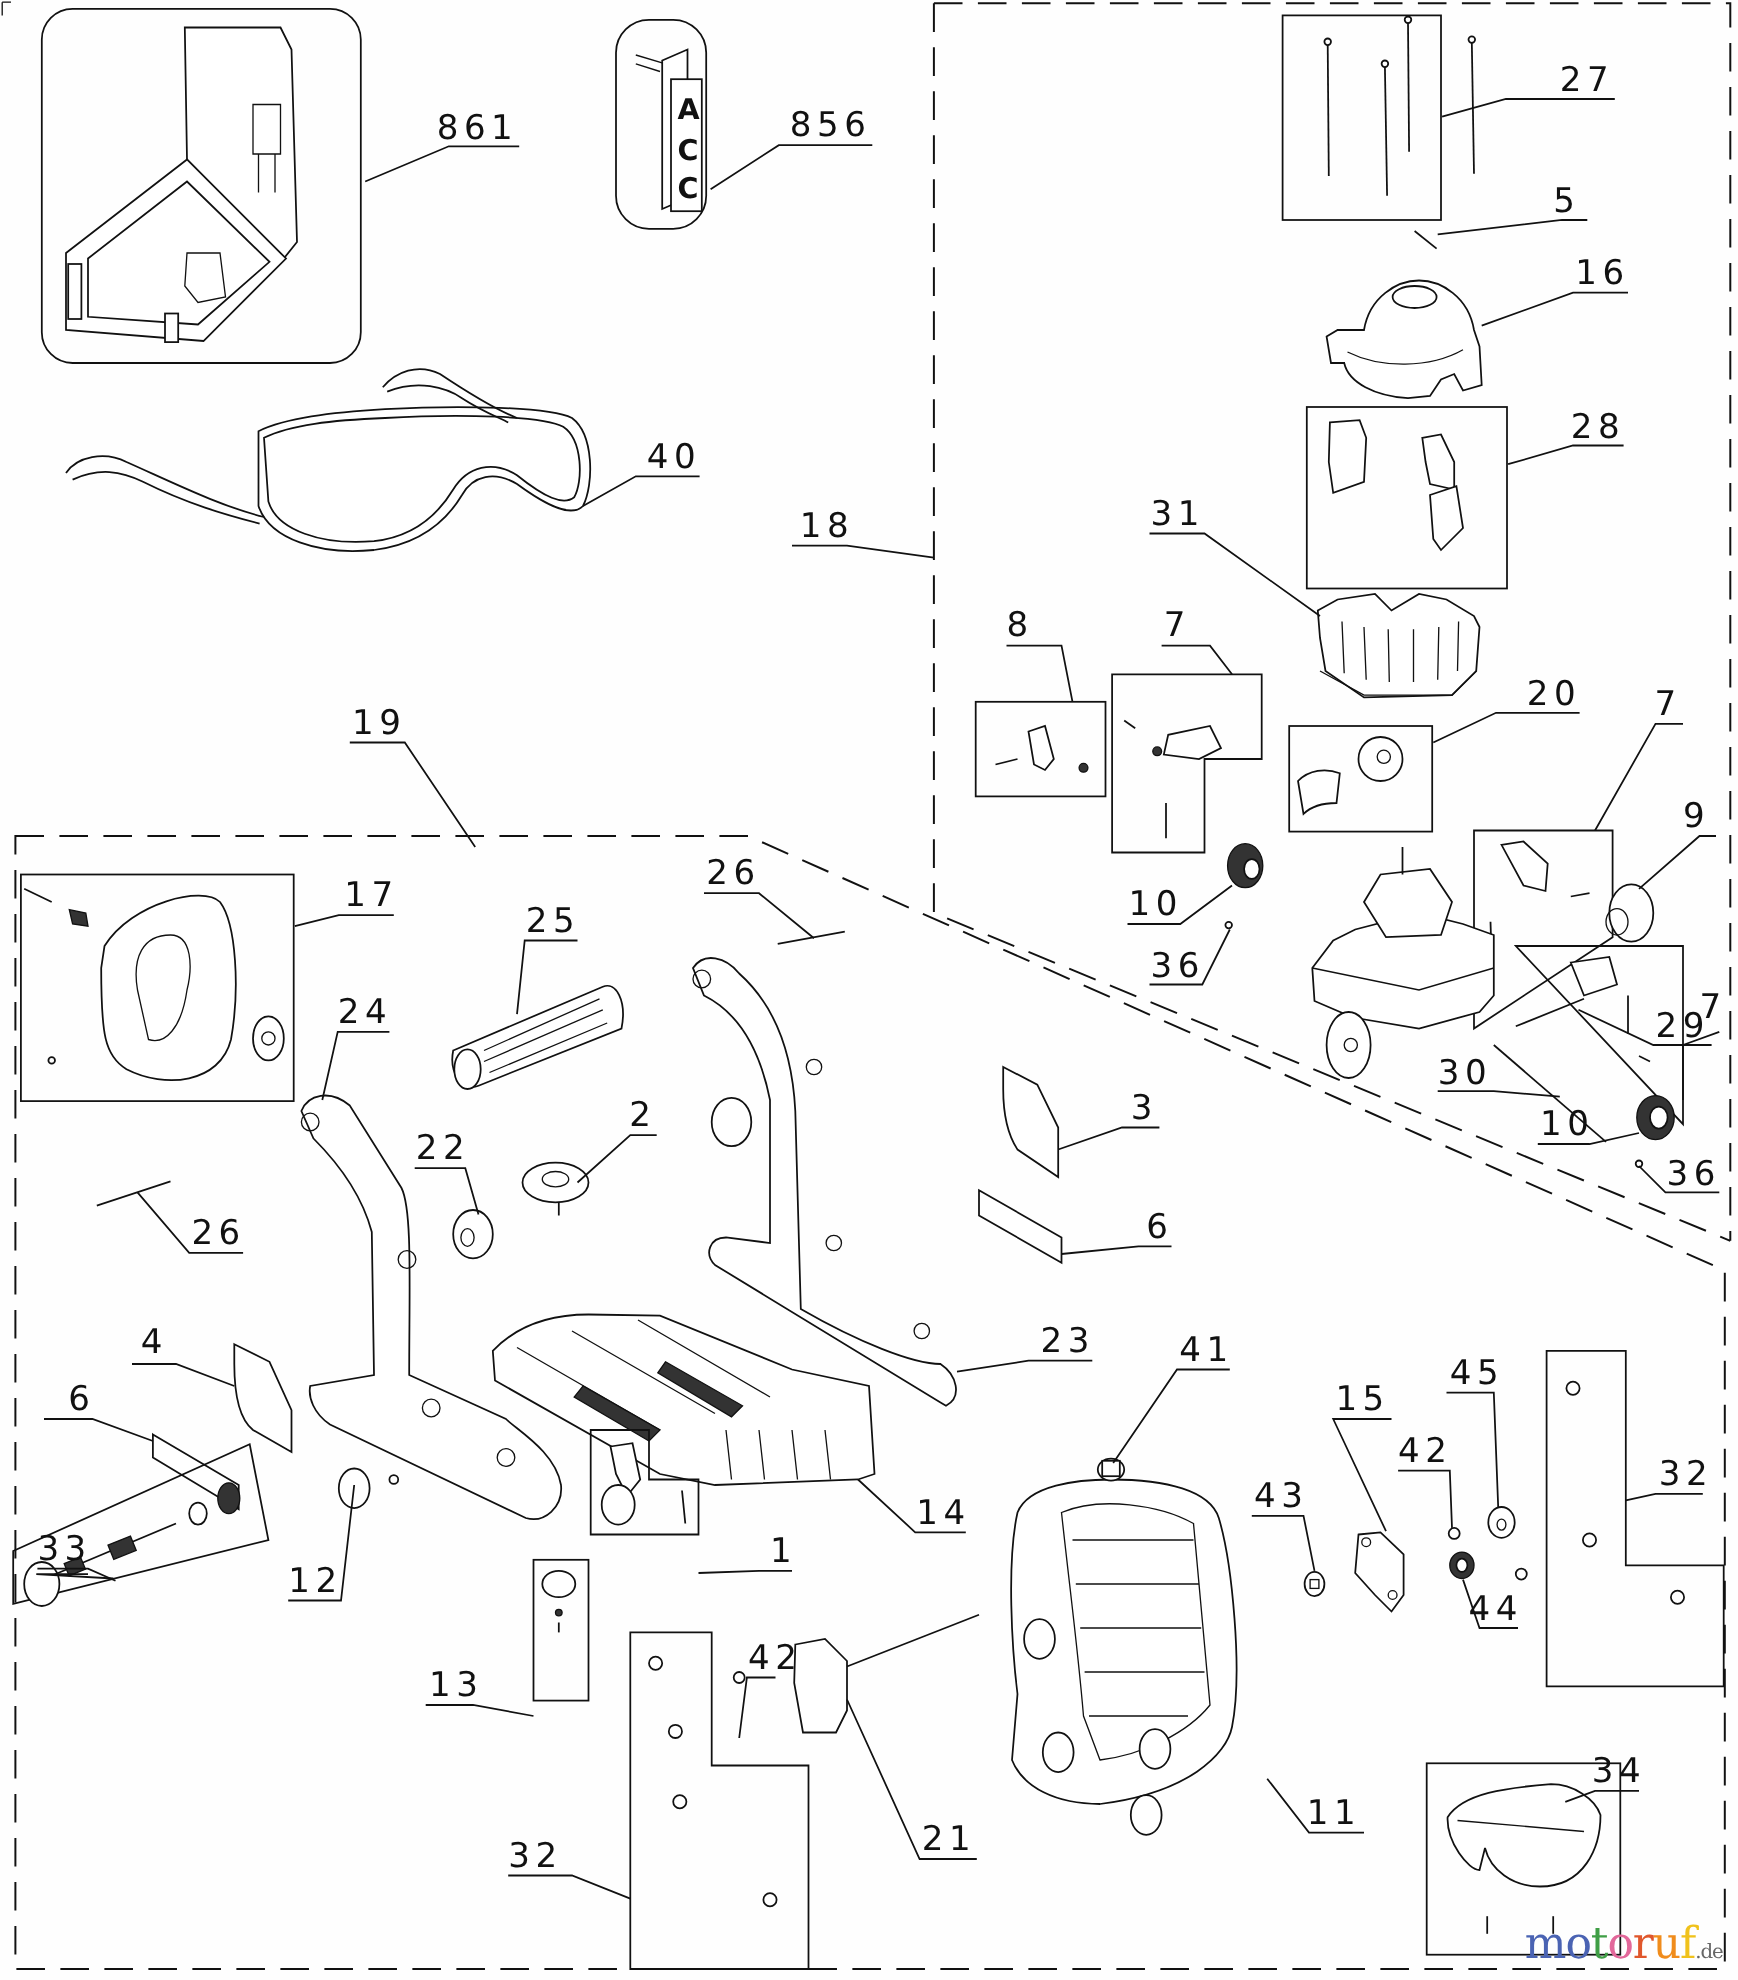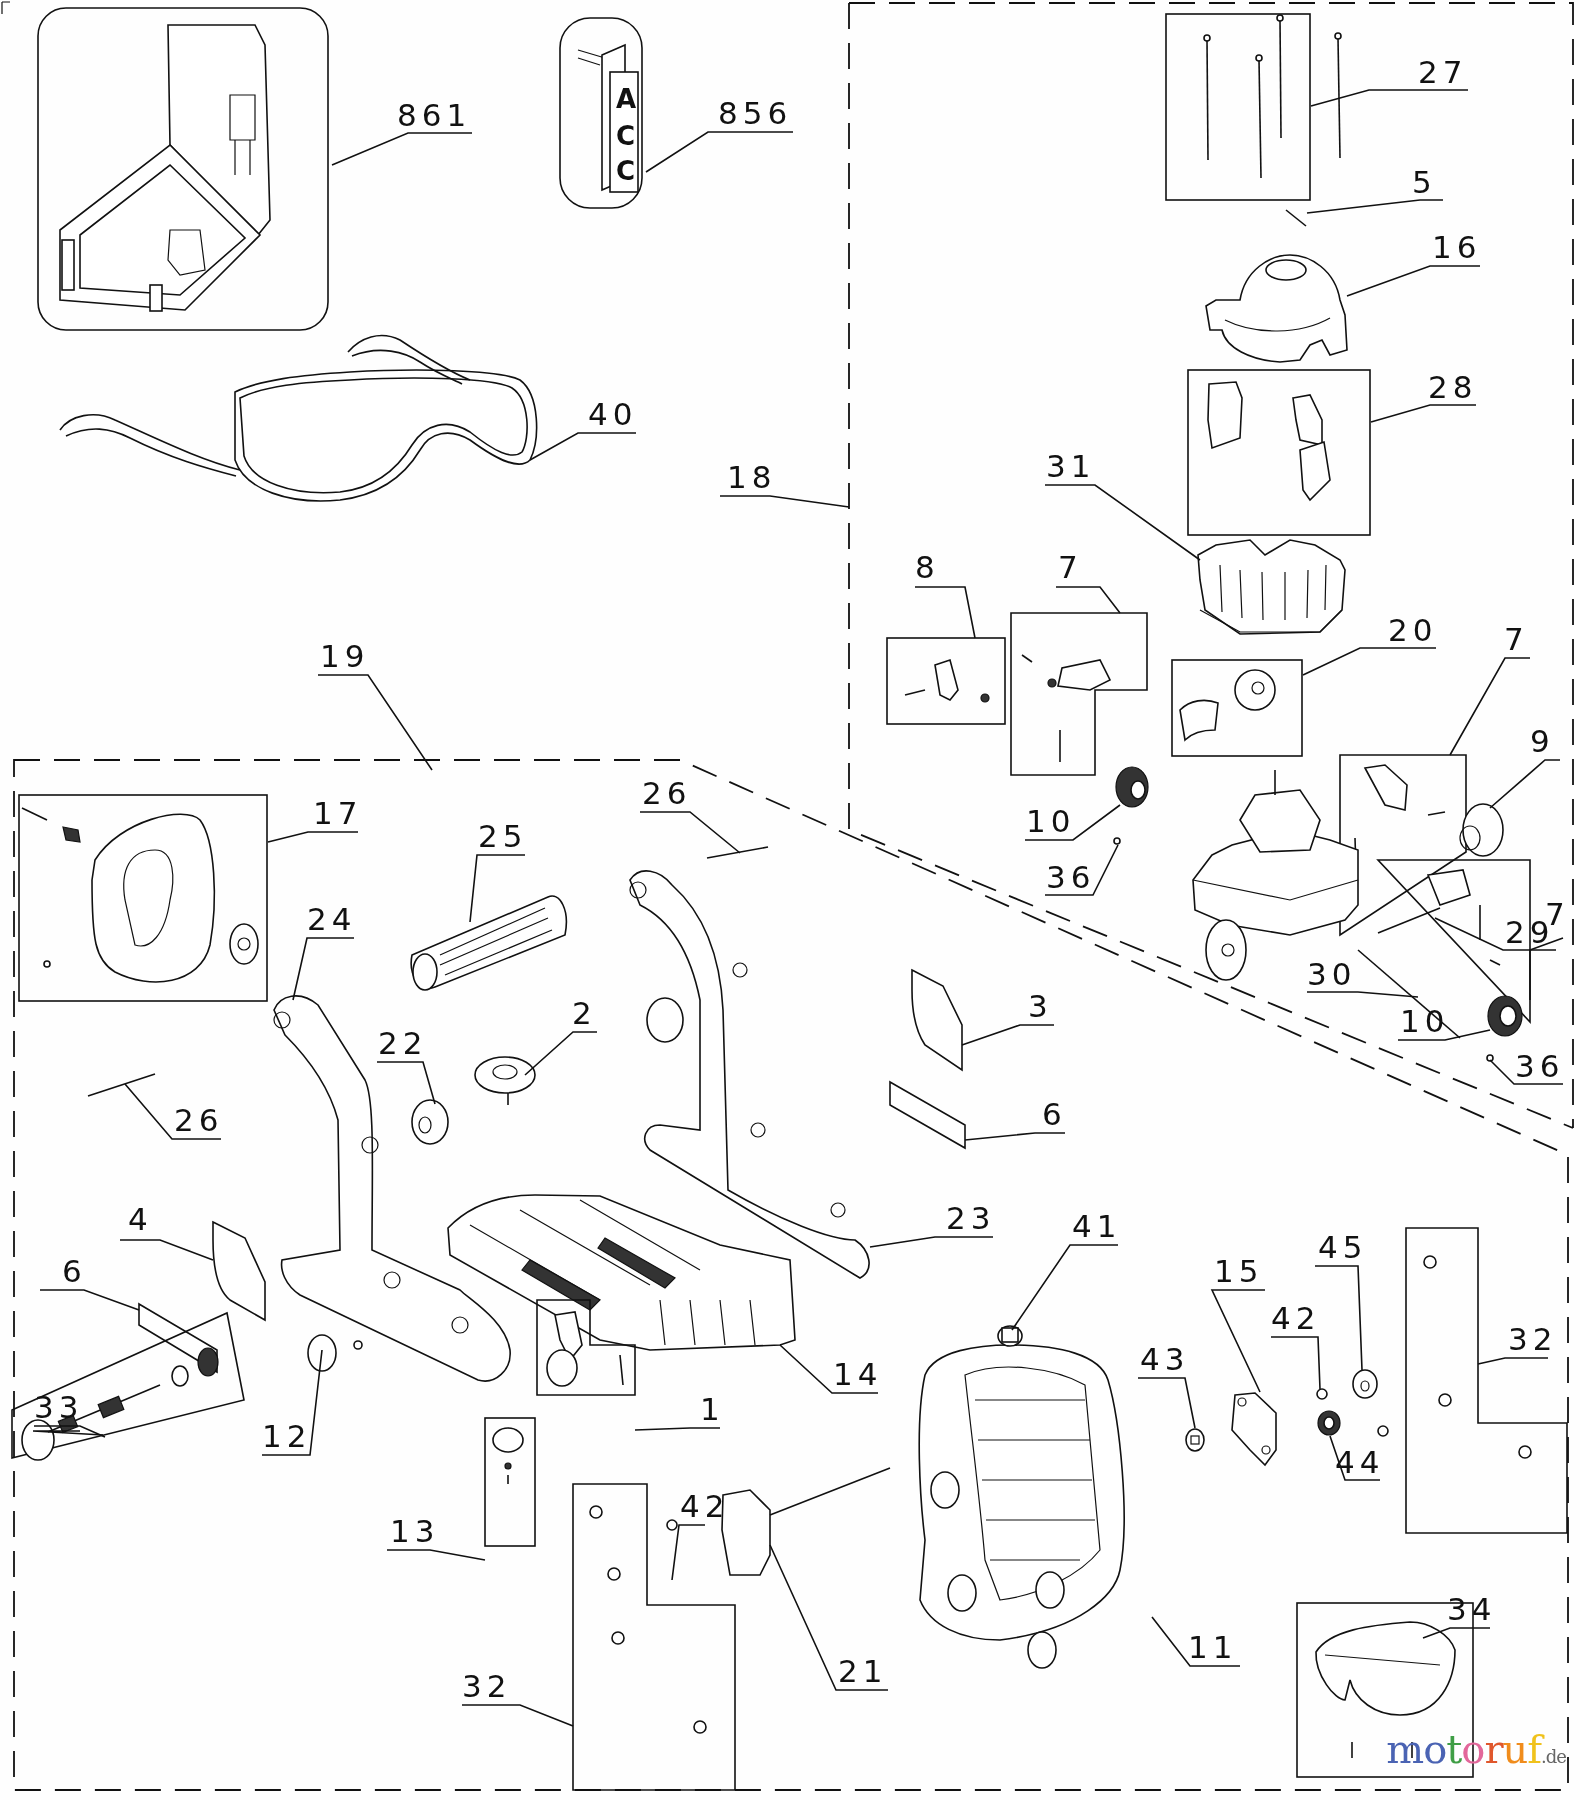--- a/index.html
+++ b/index.html
@@ -6,21 +6,21 @@
   body{width:1580px;height:1800px;position:relative;overflow:hidden;font-family:"DejaVu Sans",sans-serif;}
   #diagram{position:absolute;left:0;top:0;width:1580px;height:1800px;}
   svg text.lbl{font-family:"DejaVu Sans",sans-serif;font-size:31px;fill:#111;letter-spacing:5px;}
   svg text.acc{font-family:"DejaVu Sans",sans-serif;font-size:26px;font-weight:bold;fill:#111;}
   .ln{stroke:#111;stroke-width:1.6;fill:none;}
   .thin{stroke:#111;stroke-width:1.2;fill:none;}
   .part{stroke:#111;stroke-width:1.6;fill:#fff;}
   .dark{stroke:#111;stroke-width:1.2;fill:#333;}
   .dash{stroke:#111;stroke-width:1.8;fill:none;stroke-dasharray:26 14;}
   .box{stroke:#111;stroke-width:1.6;fill:none;}
-  #watermark{position:absolute;right:14px;bottom:28px;font-family:"DejaVu Serif",serif;font-size:40px;letter-spacing:-1px;}
+  #watermark{position:absolute;right:14px;bottom:10px;font-family:"DejaVu Serif",serif;font-size:40px;letter-spacing:-1px;}
   #watermark span{display:inline-block;}
   #watermark .tld{font-size:18px;color:#666;}
 </style>
 </head>
 <body>
 
 <svg id="diagram" viewBox="0 0 1580 1800" xmlns="http://www.w3.org/2000/svg">
 
   <path class="thin" d="M2 2 L2 14 M2 2 L10 2"></path>
 

